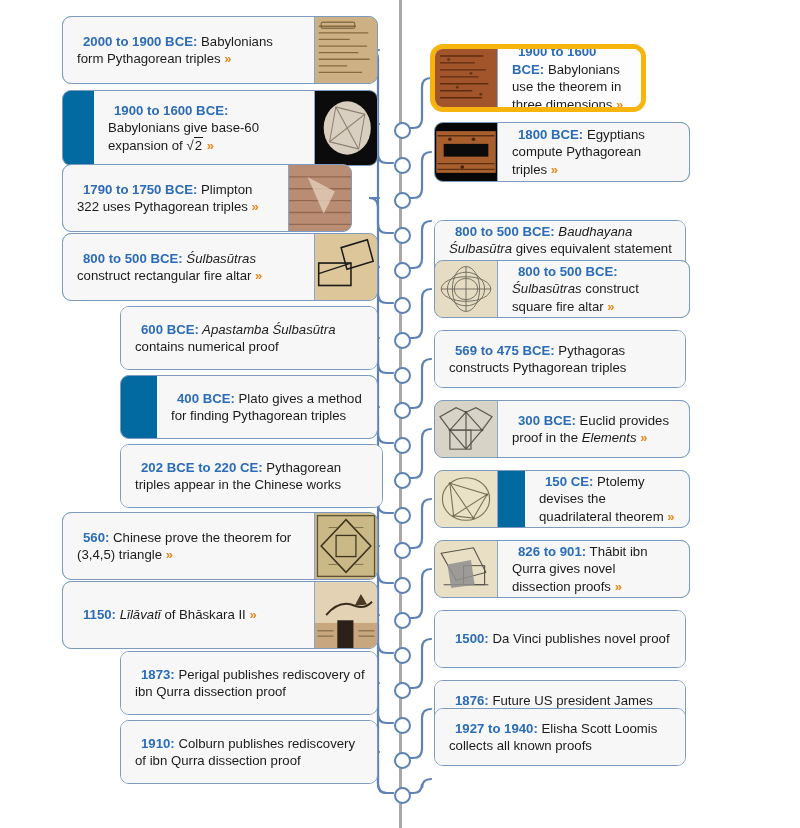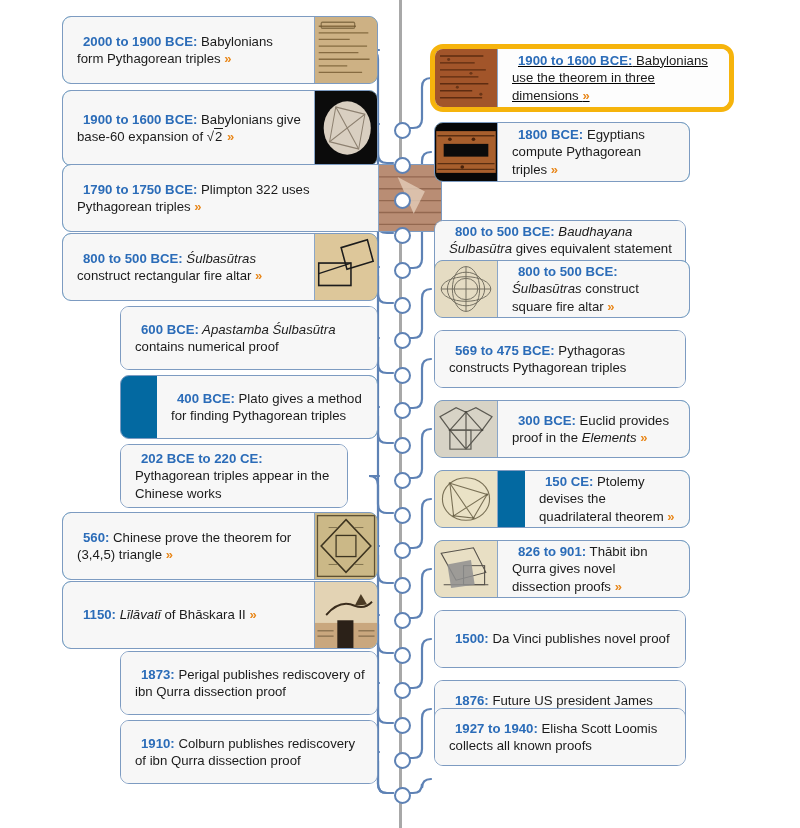--- a/index.html
+++ b/index.html
@@ -109,36 +109,36 @@
             <rect width="100" height="100" fill="#cdb184"></rect>
        <g stroke="#7a6036" stroke-width="2" opacity=".85">
          <path d="M6 14h60M6 24h80M6 34h50M6 44h78M6 54h64M6 64h82M6 74h46M6 84h70"></path>
        </g>
        <g fill="#6b5530" opacity=".7">
          <rect x="10" y="8" width="54" height="9" rx="2" fill="none" stroke="#6b5530" stroke-width="2"></rect>
        </g>
           </svg>
         </div>
       </div>
-      <div class="card img-right" style="top: 90px; height: 76px; left: 62px; width: 316px;">
+      <div class="card img-right" style="top: 90px; height: 76px; left: 62px; width: 316px; padding-left: 31px;">
         <div class="card-body">
           <div class="card-text"><span class="date">1900 to 1600 BCE:</span><span> Babylonians give base-60 expansion of </span><span class="radical">√<span class="bar">2</span></span> <span class="chev">»</span></div>
         </div>
         <div class="thumb">
           <svg viewBox="0 0 100 100" preserveAspectRatio="none">
             <rect width="100" height="100" fill="#0b0b0b"></rect>
        <ellipse cx="52" cy="50" rx="38" ry="36" fill="#d9cfc1"></ellipse>
        <g stroke="#8d8070" stroke-width="1.6" fill="none">
          <rect x="28" y="26" width="48" height="48" transform="rotate(12 52 50)"></rect>
          <path d="M28 26 76 74M76 26 28 74" transform="rotate(12 52 50)"></path>
        </g>
           </svg>
         </div>
       </div>
-      <div class="card img-right" style="top: 164px; height: 68px; left: 62px; width: 380px;">
+      <div class="card img-right" style="top: 164px; height: 68px; left: 62px; width: 290px;">
         <div class="card-body">
           <div class="card-text"><span class="date">1790 to 1750 BCE:</span><span> Plimpton 322 uses Pythagorean triples </span><span class="chev">»</span></div>
         </div>
         <div class="thumb">
           <svg viewBox="0 0 100 100" preserveAspectRatio="none">
             <rect width="100" height="100" fill="#b98d74"></rect>
        <g stroke="#8a5f48" stroke-width="2" opacity=".8">
          <path d="M0 18h100M0 36h100M0 54h100M0 72h100M0 90h100"></path>
        </g>
        <path d="M30 18 L74 40 L56 74 Z" fill="#e3cdb9" opacity=".8"></path>
@@ -161,21 +161,21 @@
       <div class="card no-img" style="top: 306px; height: 64px; left: 120px; width: 258px;">
         <div class="card-body">
           <div class="card-text"><span class="date">600 BCE:</span><i> Apastamba Śulbasūtra</i><span> contains numerical proof</span></div>
         </div>
       </div>
       <div class="card no-img" style="top: 375px; height: 64px; left: 120px; width: 258px; padding-left: 36px;">
         <div class="card-body">
           <div class="card-text"><span class="date">400 BCE:</span><span> Plato gives a method for finding Pythagorean triples</span></div>
         </div>
       </div>
-      <div class="card no-img" style="top: 444px; height: 64px; left: 120px; width: 228px;">
+      <div class="card no-img" style="top: 444px; height: 64px; left: 120px; width: 263px;">
         <div class="card-body">
           <div class="card-text"><span class="date">202 BCE to 220 CE:</span><span> Pythagorean triples appear in the Chinese works</span></div>
         </div>
       </div>
       <div class="card img-right" style="top: 512px; height: 68px; left: 62px; width: 316px;">
         <div class="card-body">
           <div class="card-text"><span class="date">560:</span><span> Chinese prove the theorem for (3,4,5) triangle </span><span class="chev">»</span></div>
         </div>
         <div class="thumb">
           <svg viewBox="0 0 100 100" preserveAspectRatio="none">
@@ -211,21 +211,21 @@
           <div class="card-text"><span class="date">1873:</span><span> Perigal publishes rediscovery of ibn Qurra dissection proof</span></div>
         </div>
       </div>
       <div class="card no-img" style="top: 720px; height: 64px; left: 120px; width: 258px;">
         <div class="card-body">
           <div class="card-text"><span class="date">1910:</span><span> Colburn publishes rediscovery of ibn Qurra dissection proof</span></div>
         </div>
       </div>
     </div>
   <div id="right-col">
-      <div class="card img-left highlight" style="top: 44px; height: 68px; left: 430px; width: 304px; text-decoration: underline;">
+      <div class="card img-left highlight" style="top: 44px; height: 68px; left: 430px; width: 216px;">
         <div class="thumb">
           <svg viewBox="0 0 100 100" preserveAspectRatio="none">
             <rect width="100" height="100" fill="#a2552a"></rect>
        <g stroke="#57280f" stroke-width="2.4" opacity=".9">
          <path d="M8 12h70M8 24h56M8 36h74M8 48h62M8 60h78M8 72h52M8 84h68"></path>
        </g>
        <g fill="#3d1c08" opacity=".55">
          <circle cx="22" cy="18" r="2.5"></circle>
               <circle cx="58" cy="42" r="2.5"></circle>
          <circle cx="36" cy="66" r="2.5"></circle>

